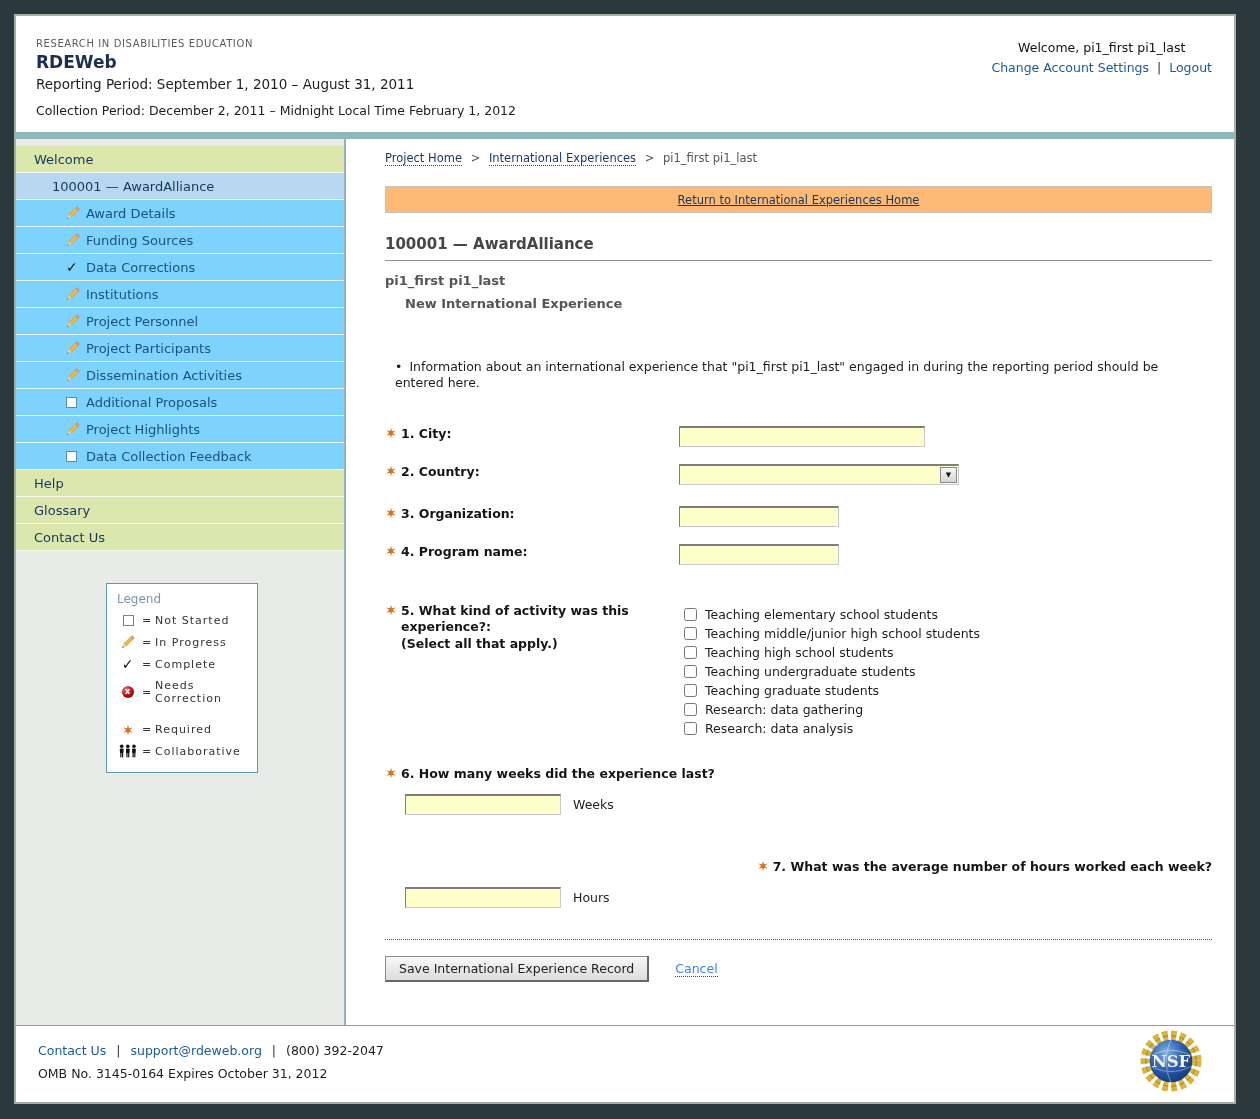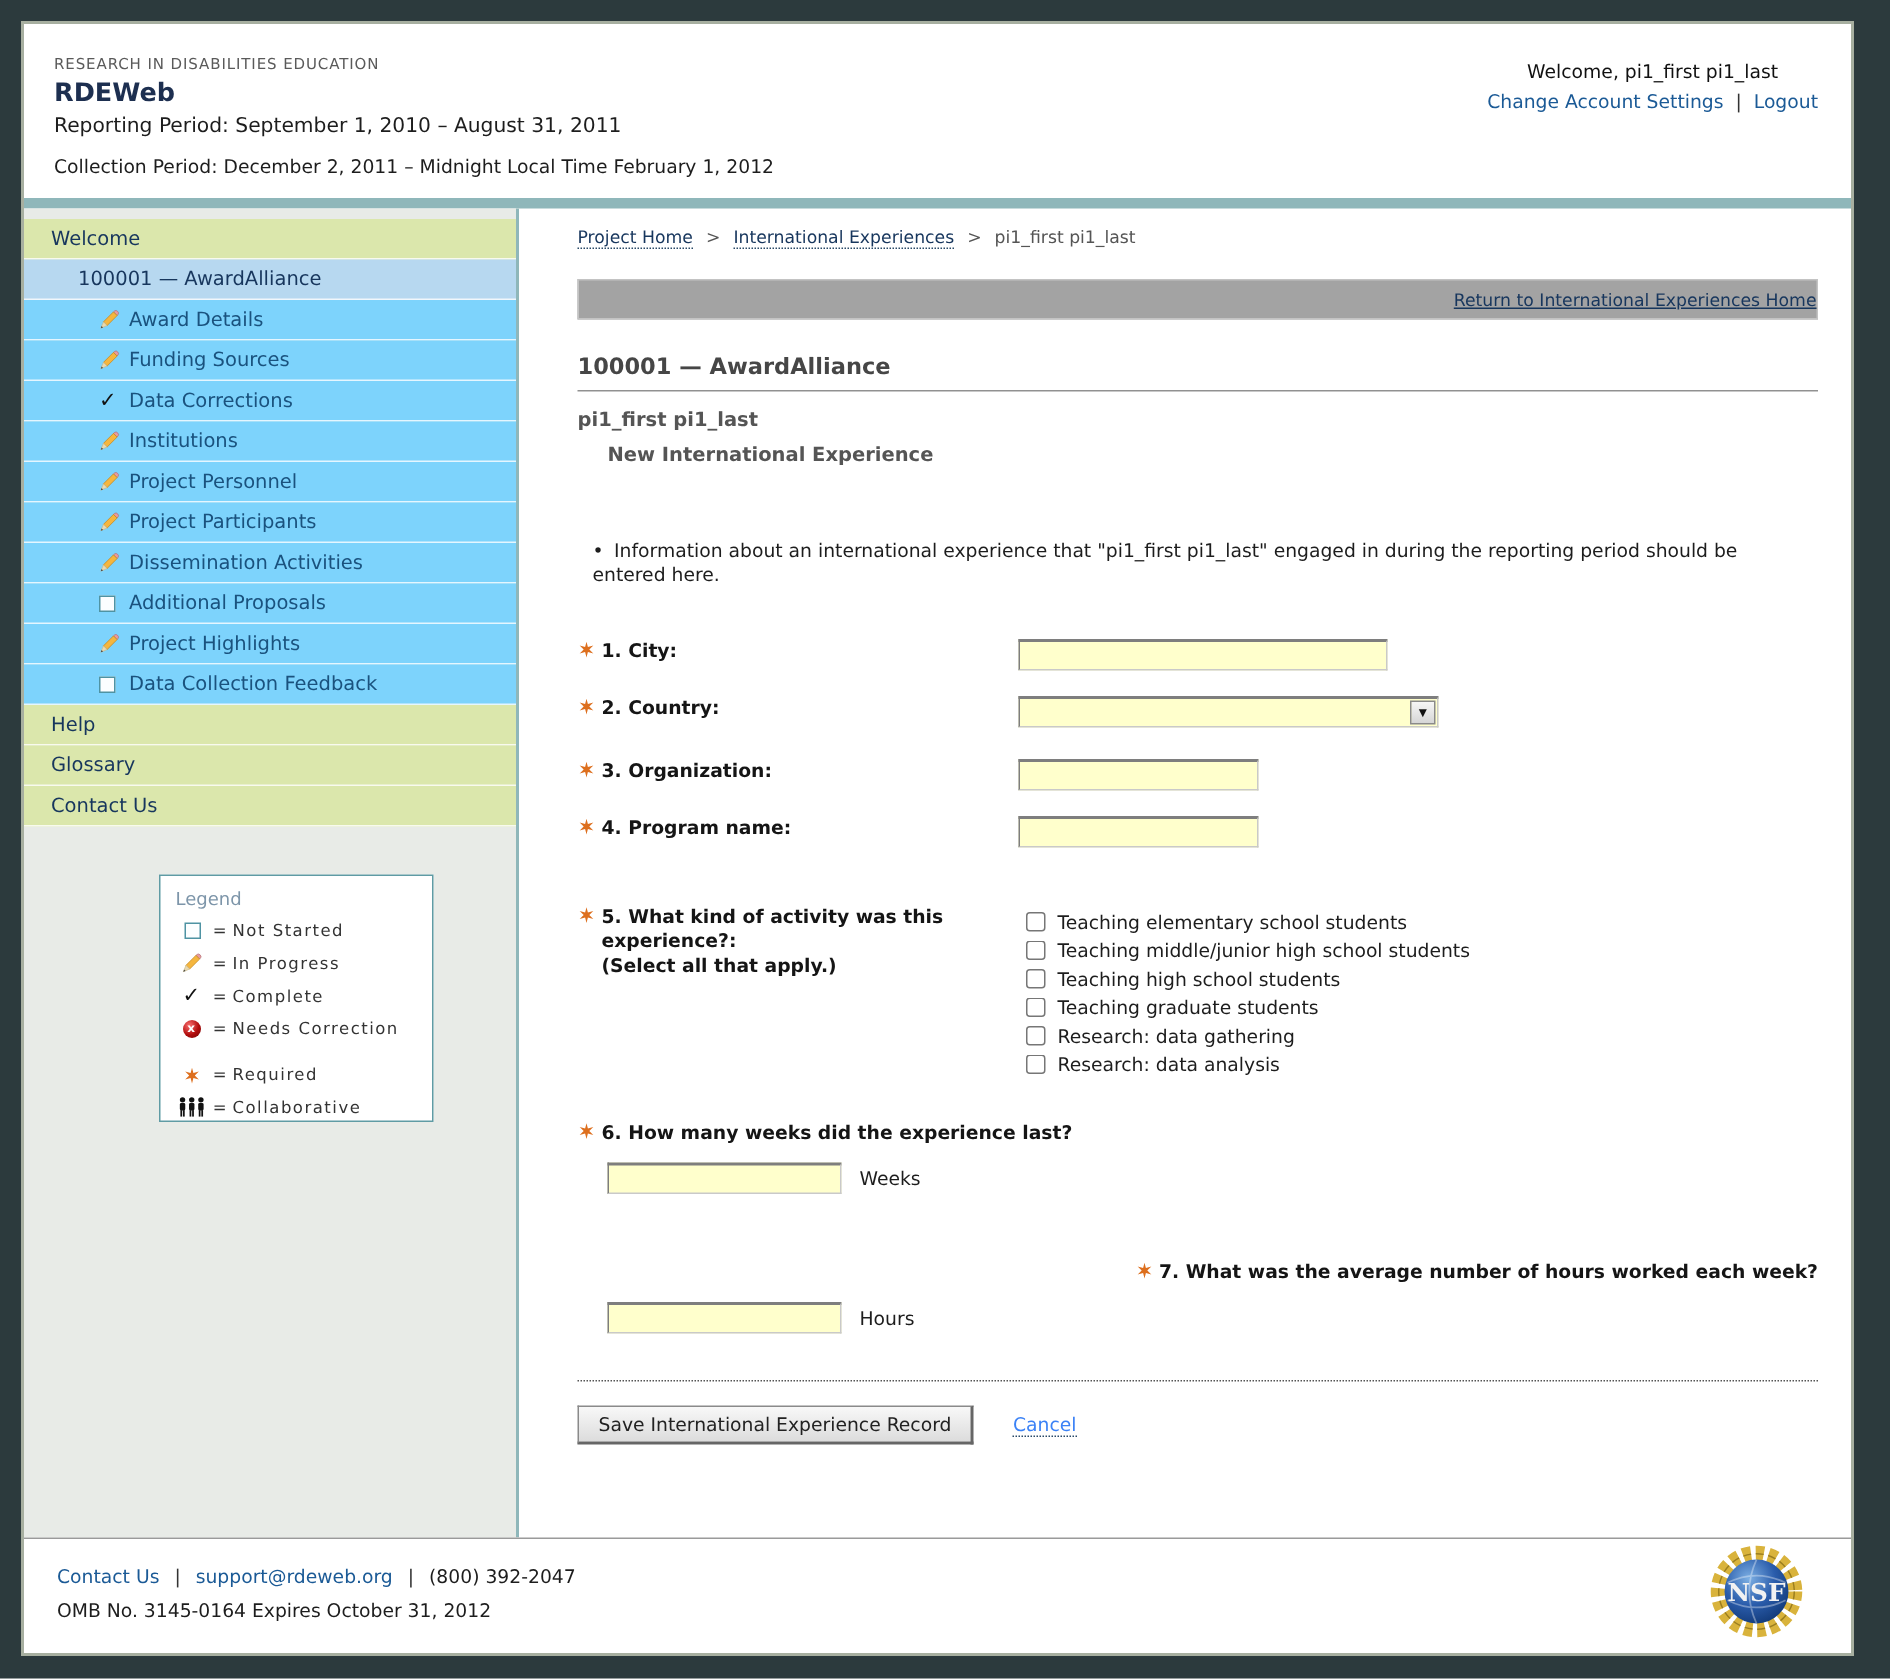--- a/index.html
+++ b/index.html
@@ -33,34 +33,34 @@
   .s-section{background:#dbe7ac;font-weight:normal;color:#17365d;padding-left:18px;}
   .s-award{background:#b7d8f0;color:#17365d;padding-left:36px;}
   .s-sub{background:#7dd3fc;color:#1a527e;padding-left:50px;}
   .mi{width:20px;flex:none;display:inline-flex;align-items:center;}
   .ck{font-weight:bold;font-size:14px;color:#111;line-height:1;}
   .sq{width:9px;height:9px;border:1px solid #4f93a3;background:#fcfeff;display:inline-block;}
   .nc{width:12px;height:12px;border-radius:50%;display:inline-flex;align-items:center;justify-content:center;
       background:radial-gradient(circle at 35% 30%, #f06060 8%, #b10c0c 55%, #6e0505);
       color:#fff;font-size:8px;font-weight:bold;line-height:1;}
   
-  .legend{width:183px;margin:32px 0 0 90px;background:#fff;border:1px solid #5f9ba4;
-          padding:8px 10px 2px;box-sizing:border-box;font-size:11px;color:#333;}
+  .legend{width:152px;margin:32px 0 0 90px;background:#fff;border:1px solid #5f9ba4;
+          padding:8px 10px 14px;box-sizing:border-box;font-size:11px;color:#333;}
   .legend-title{color:#7d95a9;font-size:12px;}
   .lrow{display:flex;align-items:center;margin-top:8px;letter-spacing:1px;}
   .lrow .li{width:22px;flex:none;display:flex;justify-content:center;align-items:center;}
   .lrow .eq{width:16px;text-align:center;flex:none;}
   .lrow.gap{margin-top:18px;}
   
   .main{flex:1;box-sizing:border-box;padding:12px 22px 0 39px;font-size:12.5px;color:#1d1d1d;}
   .breadcrumb{font-size:11.5px;color:#555;}
   .breadcrumb a{color:#17365d;text-decoration:none;border-bottom:1px dotted #2a4a68;cursor:pointer;}
   .bc-sep{margin:0 5px;color:#555;}
-  .return-bar{margin-top:21px;background:#a3a3a3;border:1px solid #c3c3c3;height:25px;
-              display:flex;align-items:center;justify-content:flex-end;}
+  .return-bar{margin-top:21px;background:#fdba74;border:1px solid #c3c3c3;height:25px;
+              display:flex;align-items:center;justify-content:center;}
   .return-bar a{color:#17365d;font-size:11.5px;text-decoration:underline;cursor:pointer;}
   .award-h{margin-top:22px;font-size:15px;font-weight:bold;color:#464646;padding-bottom:7px;border-bottom:1px solid #919191;}
   .person-h{margin-top:12px;font-size:13px;font-weight:bold;color:#555;}
   .sub-h{margin-top:8px;margin-left:20px;font-size:13px;font-weight:bold;color:#555;}
   .bullet{margin-top:48px;margin-left:10px;width:800px;line-height:1.3;color:#1d1d1d;}
   .bullet .dot{margin-right:7px;}
   
   .form{margin-top:34px;}
   .frow{display:flex;margin-bottom:17px;align-items:flex-start;}
   .frow.mt-extra{margin-top:38px;}
@@ -409,20 +409,24 @@
               <label class="chk-row">
                 <input type="checkbox" style="">
                 <span>Teaching middle/junior high school students</span>
               </label>
               <label class="chk-row">
                 <input type="checkbox" style="">
                 <span>Teaching high school students</span>
               </label>
               <label class="chk-row">
                 <input type="checkbox" style="">
+                <span>Teaching undergraduate students</span>
+              </label>
+              <label class="chk-row">
+                <input type="checkbox" style="">
                 <span>Teaching graduate students</span>
               </label>
               <label class="chk-row">
                 <input type="checkbox" style="">
                 <span>Research: data gathering</span>
               </label>
               <label class="chk-row">
                 <input type="checkbox" style="">
                 <span>Research: data analysis</span>
               </label>

